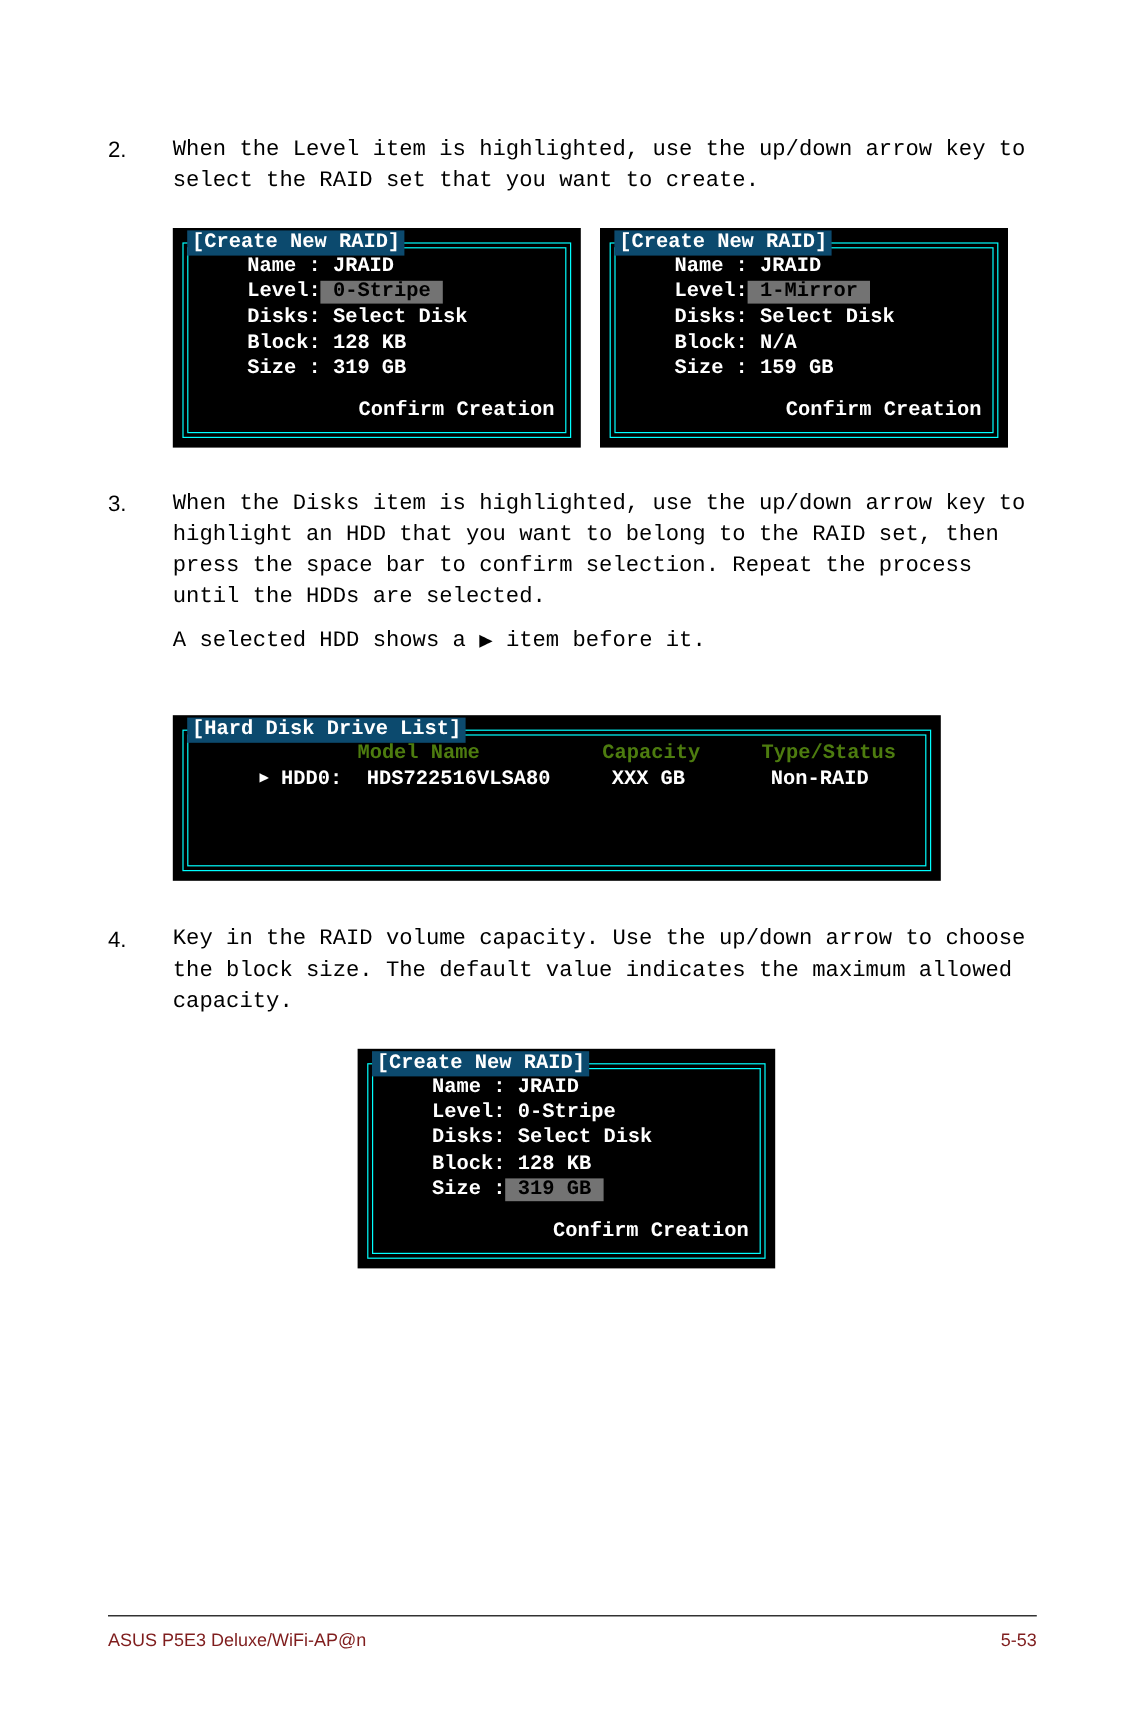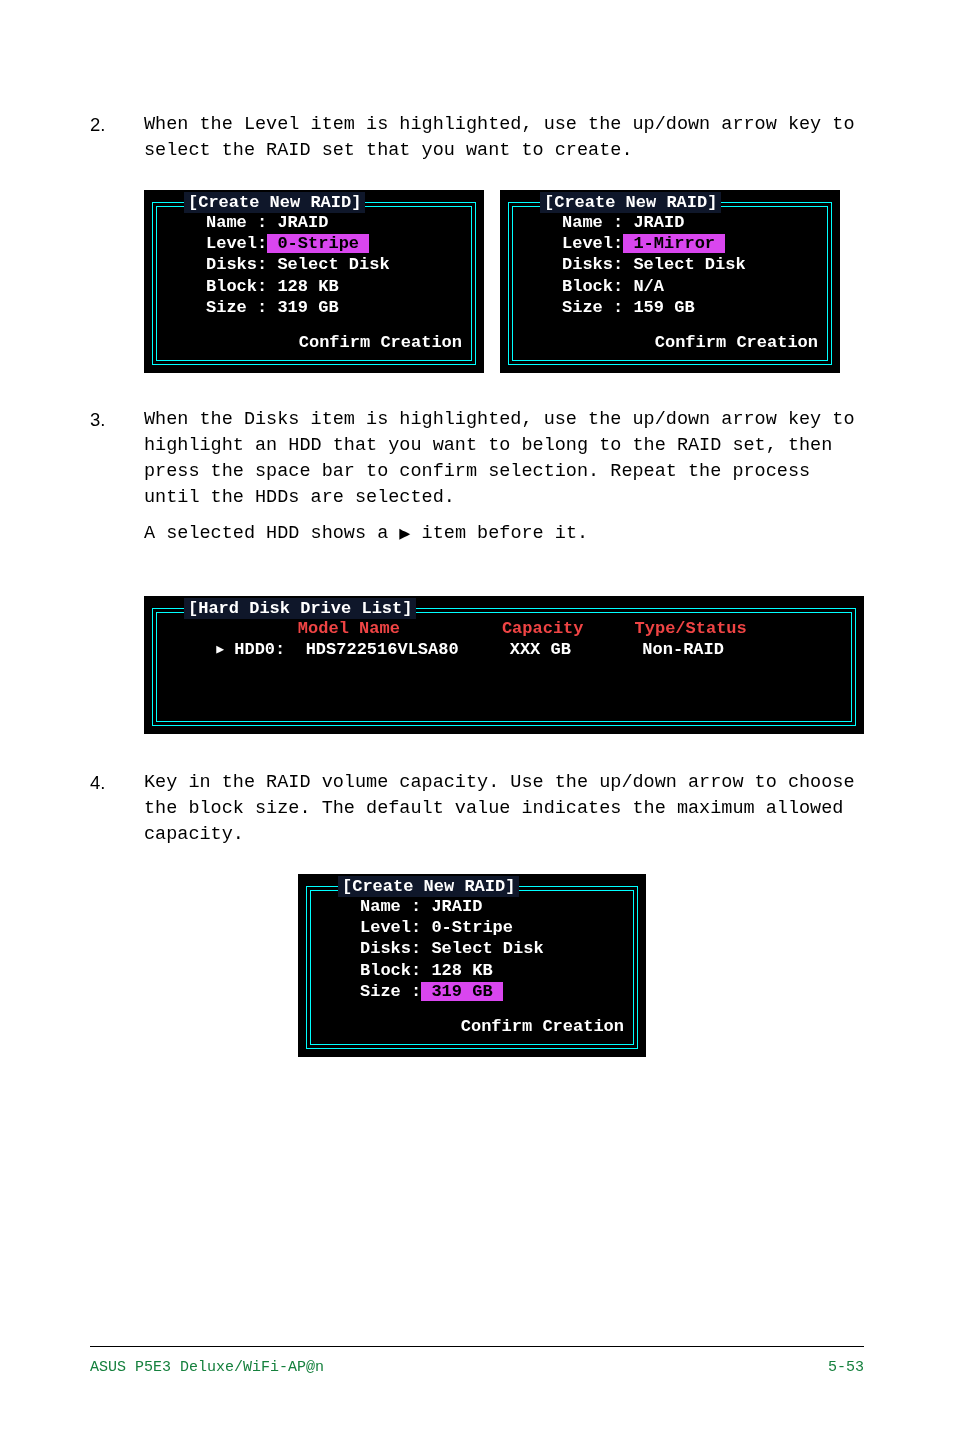--- a/index.html
+++ b/index.html
@@ -24,53 +24,52 @@
     background: #000;
     color: #fff;
     font-family: "Courier New", monospace;
     font-size: 17px;
     line-height: 1.25;
     padding: 8px 12px 16px 12px;
     position: relative;
     font-weight: bold;
   }
   .terminal.small { width: 340px; }
-  .terminal.wide { width: 720px; }
+  .terminal.wide { width: 640px; }
   .terminal.med { width: 348px; margin-left: 208px; }
 
   .dbl-frame {
     position: absolute;
     border: 1px solid #0ff;
     pointer-events: none;
   }
   .dbl-frame.outer { left: 8px; right: 8px; top: 12px; bottom: 8px; }
   .dbl-frame.inner { left: 12px; right: 12px; top: 16px; bottom: 12px; }
 
   .frame-title {
     position: absolute;
-    top: 2px; left: 40px;
-    background: #0f172a;
+    top: 2px; left: 12px;
+    background: #0c4a6e;
     padding: 0 4px;
     z-index: 2;
     color: #fff;
   }
   .term-content { position: relative; z-index: 1; padding: 14px 10px 4px 14px; margin-left: 36px; }
   .tl { white-space: pre; }
-  .hl { background: #d946ef; color: #000; }
-  .cyan { color: #ef4444; }
+  .hl { background: #737373; color: #000; }
+  .cyan { color: #4d7c0f; }
   .confirm { text-align: right; padding-left: 44px; margin-top: 14px; }
 
   .arrow { font-size: 13px; display: inline-block; vertical-align: 1px; }
 
   .footer {
     position: absolute;
     left: 90px; right: 90px; bottom: 60px;
     font-size: 15px;
-    color: #15803d;
-    font-family: Liberation Mono, monospace;
+    color: #7f1d1d;
   }
   .footer .line { border-top: 1px solid #000; margin-bottom: 10px; }
   .footer .row { display: flex; justify-content: space-between; }
 
   .inline-arrow { display:inline-block; vertical-align:-1px; }
 </style>
 </head>
 <body>
 
 <div class="step gap-after">

